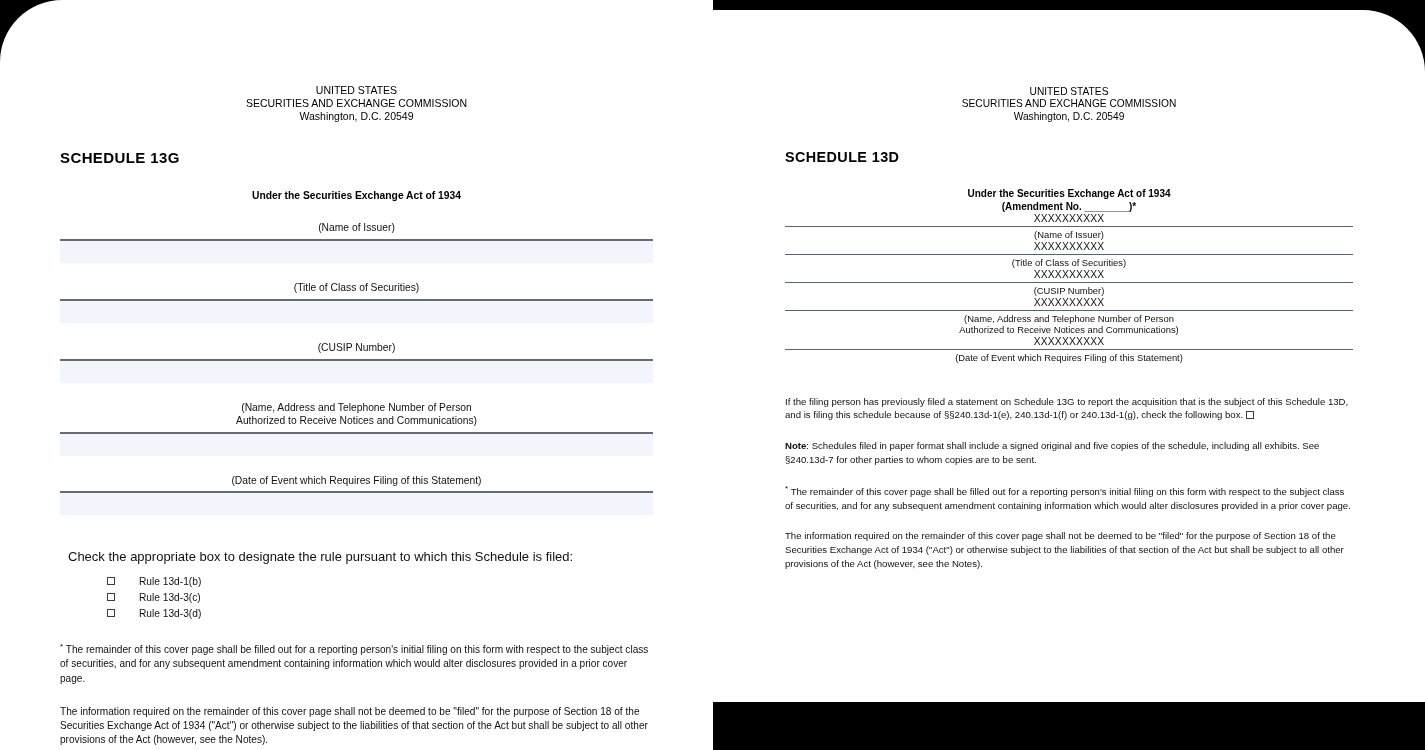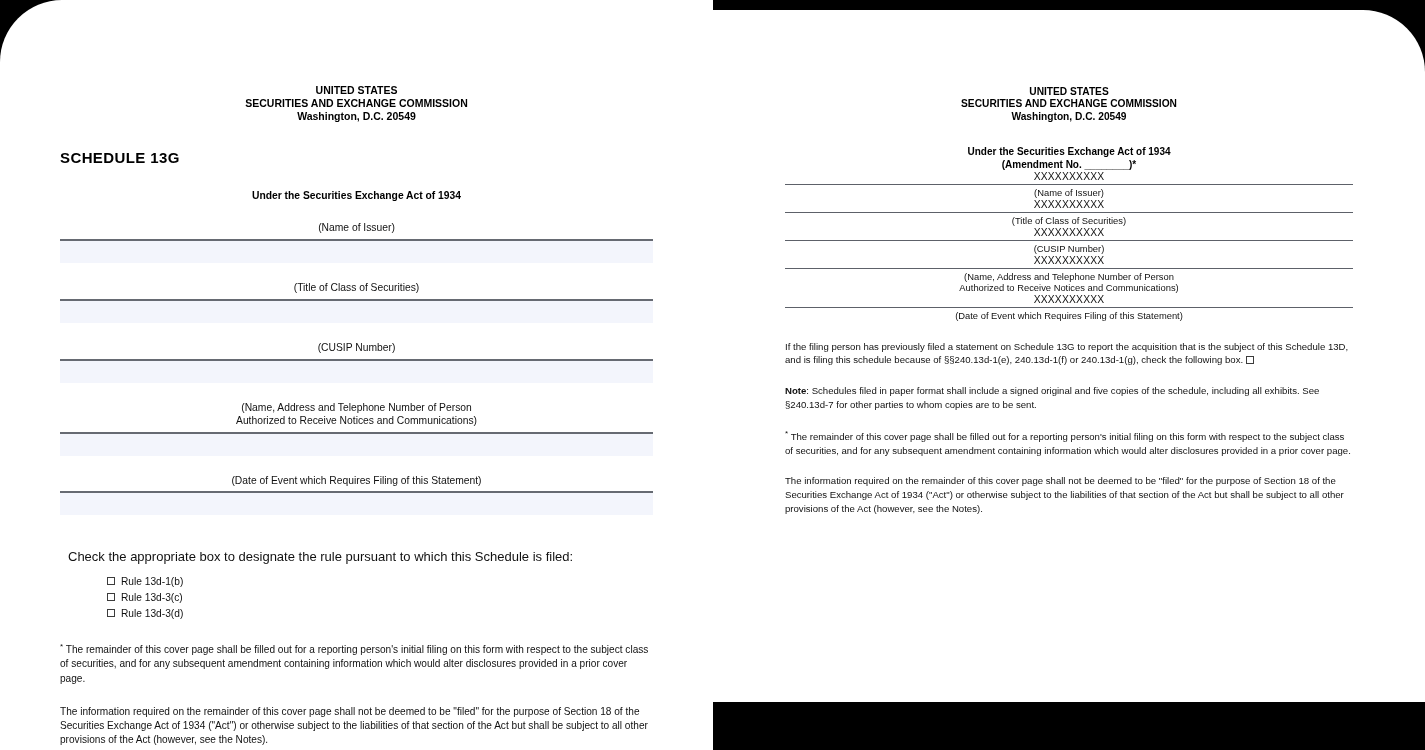--- a/index.html
+++ b/index.html
@@ -40,21 +40,21 @@
   .page-inner {
     position: absolute;
     left: 0; top: 0;
     width: 100%;
   }
 
   .page-left .page-inner  { padding: 84px 60px 0 60px; }
   .page-right .page-inner { padding: 76px 72px 0 72px; }
 
   
-  .agency { text-align: center; font-weight: bold; line-height: 1.22; }
+  .agency { text-align: center; font-weight: normal; line-height: 1.22; }
   .page-left  .agency { font-size: 10.5px; }
   .page-right .agency { font-size: 10.2px; }
 
   .sched-title {
     text-align: left;
     font-weight: bold;
     letter-spacing: 0.4px;
   }
   .page-left  .sched-title { font-size: 15px; margin-top: 27px; }
   .page-right .sched-title { font-size: 14.4px; margin-top: 26px; }
@@ -113,21 +113,21 @@
     padding-left: 8px;
     color: #111;
   }
   .check-list { margin-top: 10px; padding-left: 3px; }
   .check-row {
     font-size: 10.2px;
     color: #111;
     line-height: 1.55;
     display: flex;
     align-items: baseline;
-    gap: 6px;
+    gap: 24px;
     padding-left: 44px;
   }
   .cbox {
     display: inline-block;
     width: 8px; height: 8px;
     border: 1px solid #3c3c3c;
     background: #fff;
     flex: 0 0 auto;
     position: relative;
     top: 0px;
@@ -142,21 +142,21 @@
   }
 
   
   .para {
     color: #111;
     line-height: 1.42;
   }
   .page-left  .para { font-size: 10.1px; margin-top: 19px; }
   .page-right .para { font-size: 9.6px;  margin-top: 17px; }
 
-  .page-right .para.first { margin-top: 18px; }
+  .page-right .para.first { margin-top: 31px; }
   .sup-mark { font-size: 8px; vertical-align: 4px; }
   .bold { font-weight: bold; text-align: right; }
 </style>
 </head>
 <body>
 
 <div id="viewer">
 
   <div class="page page-left">
     <div class="page-inner">
@@ -232,20 +232,21 @@
 
   <div class="page page-right">
     <div class="page-inner">
 
       <div class="agency">
         <div>UNITED STATES</div>
         <div>SECURITIES AND EXCHANGE COMMISSION</div>
         <div>Washington, D.C. 20549</div>
       </div>
 
+      <div class="sched-title">SCHEDULE 13D</div>
 
       <div class="under-act">
         <div>Under the Securities Exchange Act of 1934</div>
         <div>(Amendment No. ________)*</div>
       </div>
 
       <div class="field-r">
         <div class="f-value">XXXXXXXXXX</div>
         <div class="f-rule"></div>
         <div class="f-label">(Name of Issuer)</div>

